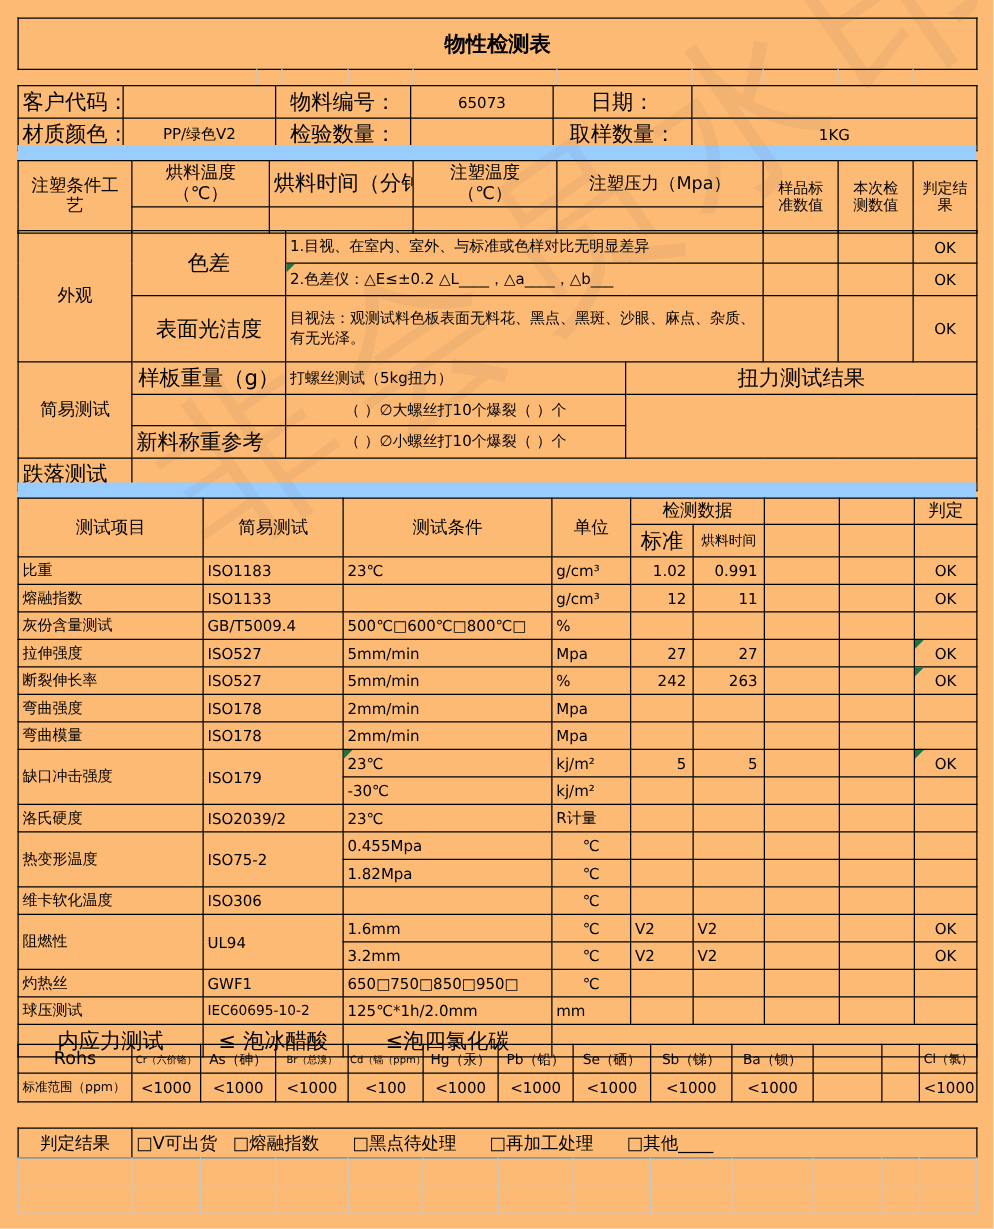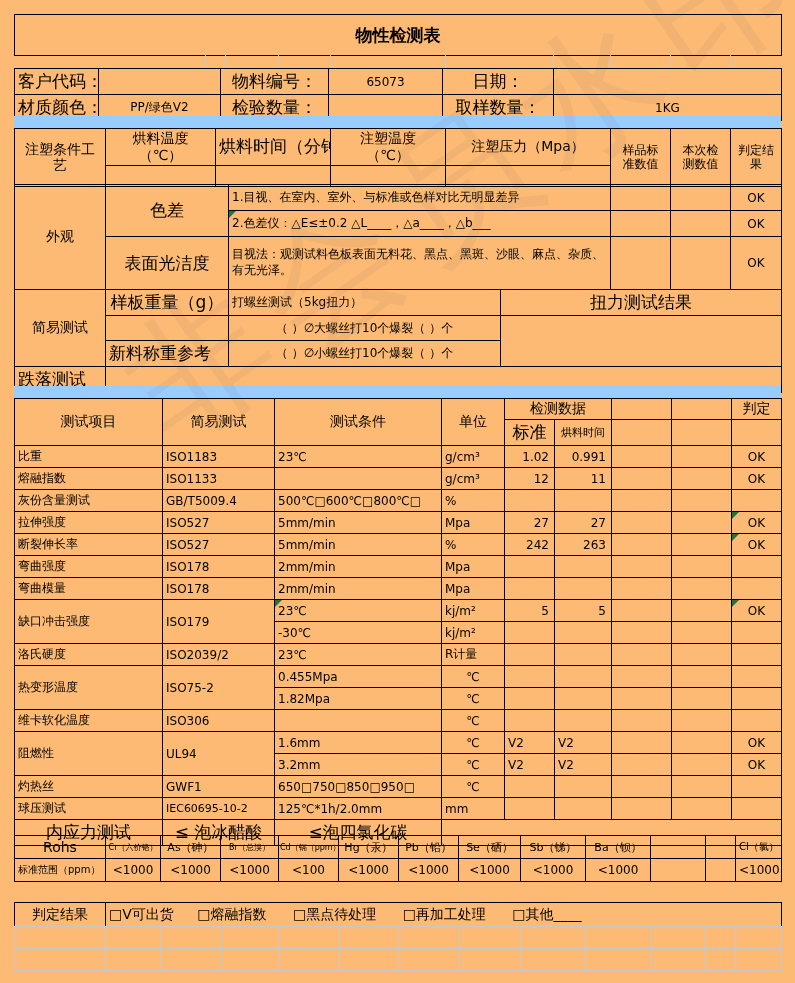--- a/index.html
+++ b/index.html
@@ -448,21 +448,21 @@
 
   <table style="left:14px;top:902px;width:767px;">
     <colgroup>
         <col style="width:91px;">
         <col style="width:676px;">
       </colgroup>
     <tbody>
         <tr style="height:24px;">
       <td class="c f14">判定结果</td>
       <td class="f14">
-        <span style="margin-right:19px;">□V可出货</span>
+        <span style="margin-right:8px;">□V可出货</span>
         <span style="margin-right:22px;">□熔融指数</span>
         <span style="margin-right:22px;">□黑点待处理</span>
         <span style="margin-right:22px;">□再加工处理</span>
         <span>□其他____</span>
       </td>
     </tr>
   </tbody>
     </table>
 
   <table class="lightgrid" style="left:14px;top:926px;width:767px;">

